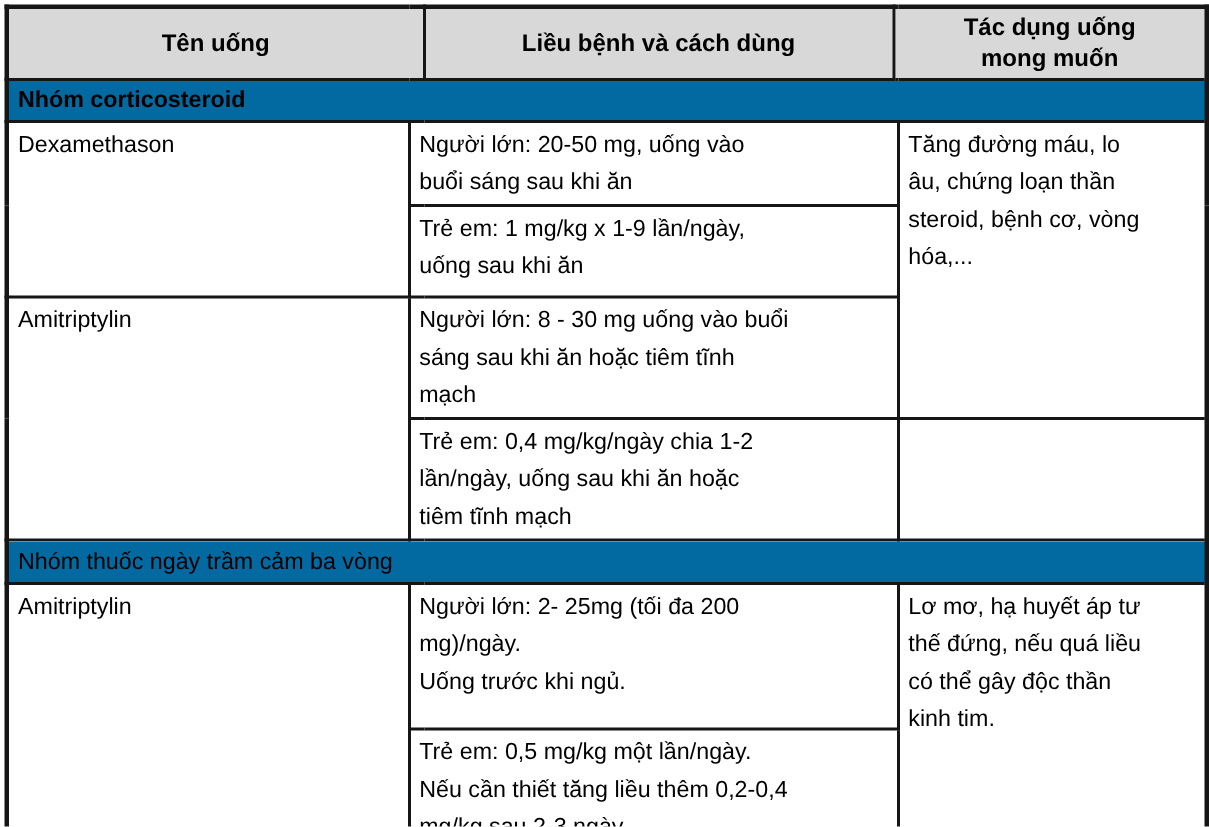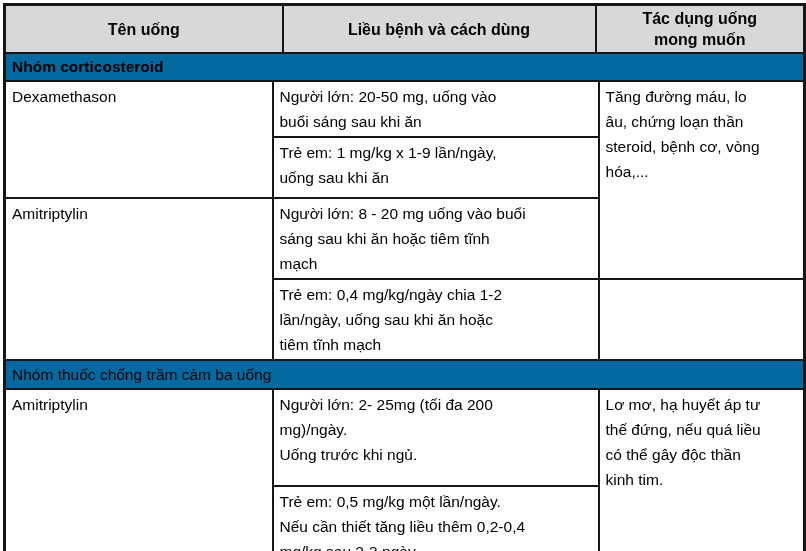--- a/index.html
+++ b/index.html
@@ -86,34 +86,34 @@
 hóa,...</td>
   </tr>
 
   <tr style="height:61px">
     <td colspan="3">Trẻ em: 1 mg/kg x 1-9 lần/ngày,
 uống sau khi ăn</td>
   </tr>
 
   <tr style="height:77px">
     <td rowspan="2">Amitriptylin</td>
-    <td colspan="3">Người lớn: 8 - 20 mg uống vào buổi
+    <td colspan="3">Người lớn: 8 - 30 mg uống vào buổi
 sáng sau khi ăn hoặc tiêm tĩnh
 mạch</td>
   </tr>
 
   <tr style="height:70px">
     <td colspan="3">Trẻ em: 0,4 mg/kg/ngày chia 1-2
 lần/ngày, uống sau khi ăn hoặc
 tiêm tĩnh mạch</td>
     <td></td>
   </tr>
 
   <tr class="group-row" style="height:29px">
-    <td colspan="5">Nhóm thuốc chống trầm cảm ba uống</td>
+    <td colspan="5">Nhóm thuốc ngày trầm cảm ba vòng</td>
   </tr>
 
   <tr style="height:97px">
     <td rowspan="2">Amitriptylin</td>
     <td colspan="3">Người lớn: 2- 25mg (tối đa 200
 mg)/ngày.
 Uống trước khi ngủ.</td>
     <td rowspan="2">Lơ mơ, hạ huyết áp tư
 thế đứng, nếu quá liều
 có thể gây độc thần

